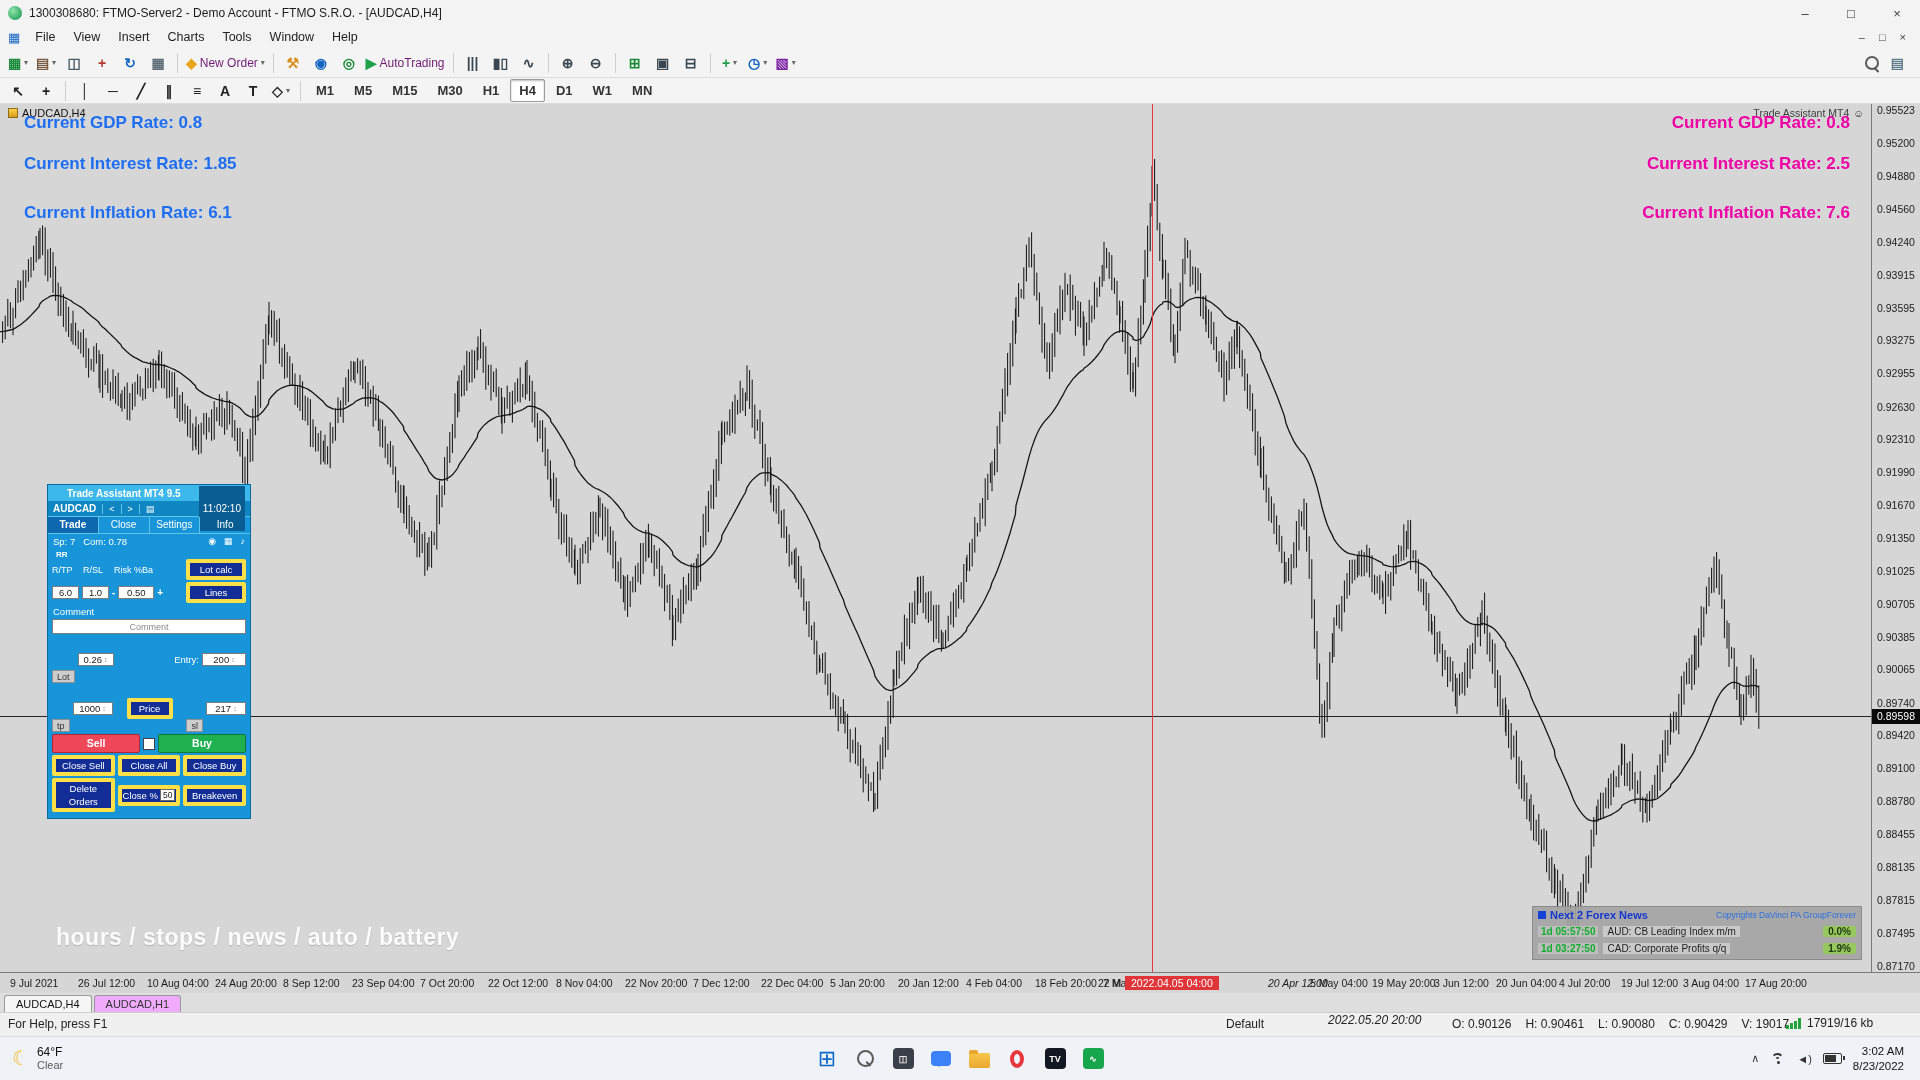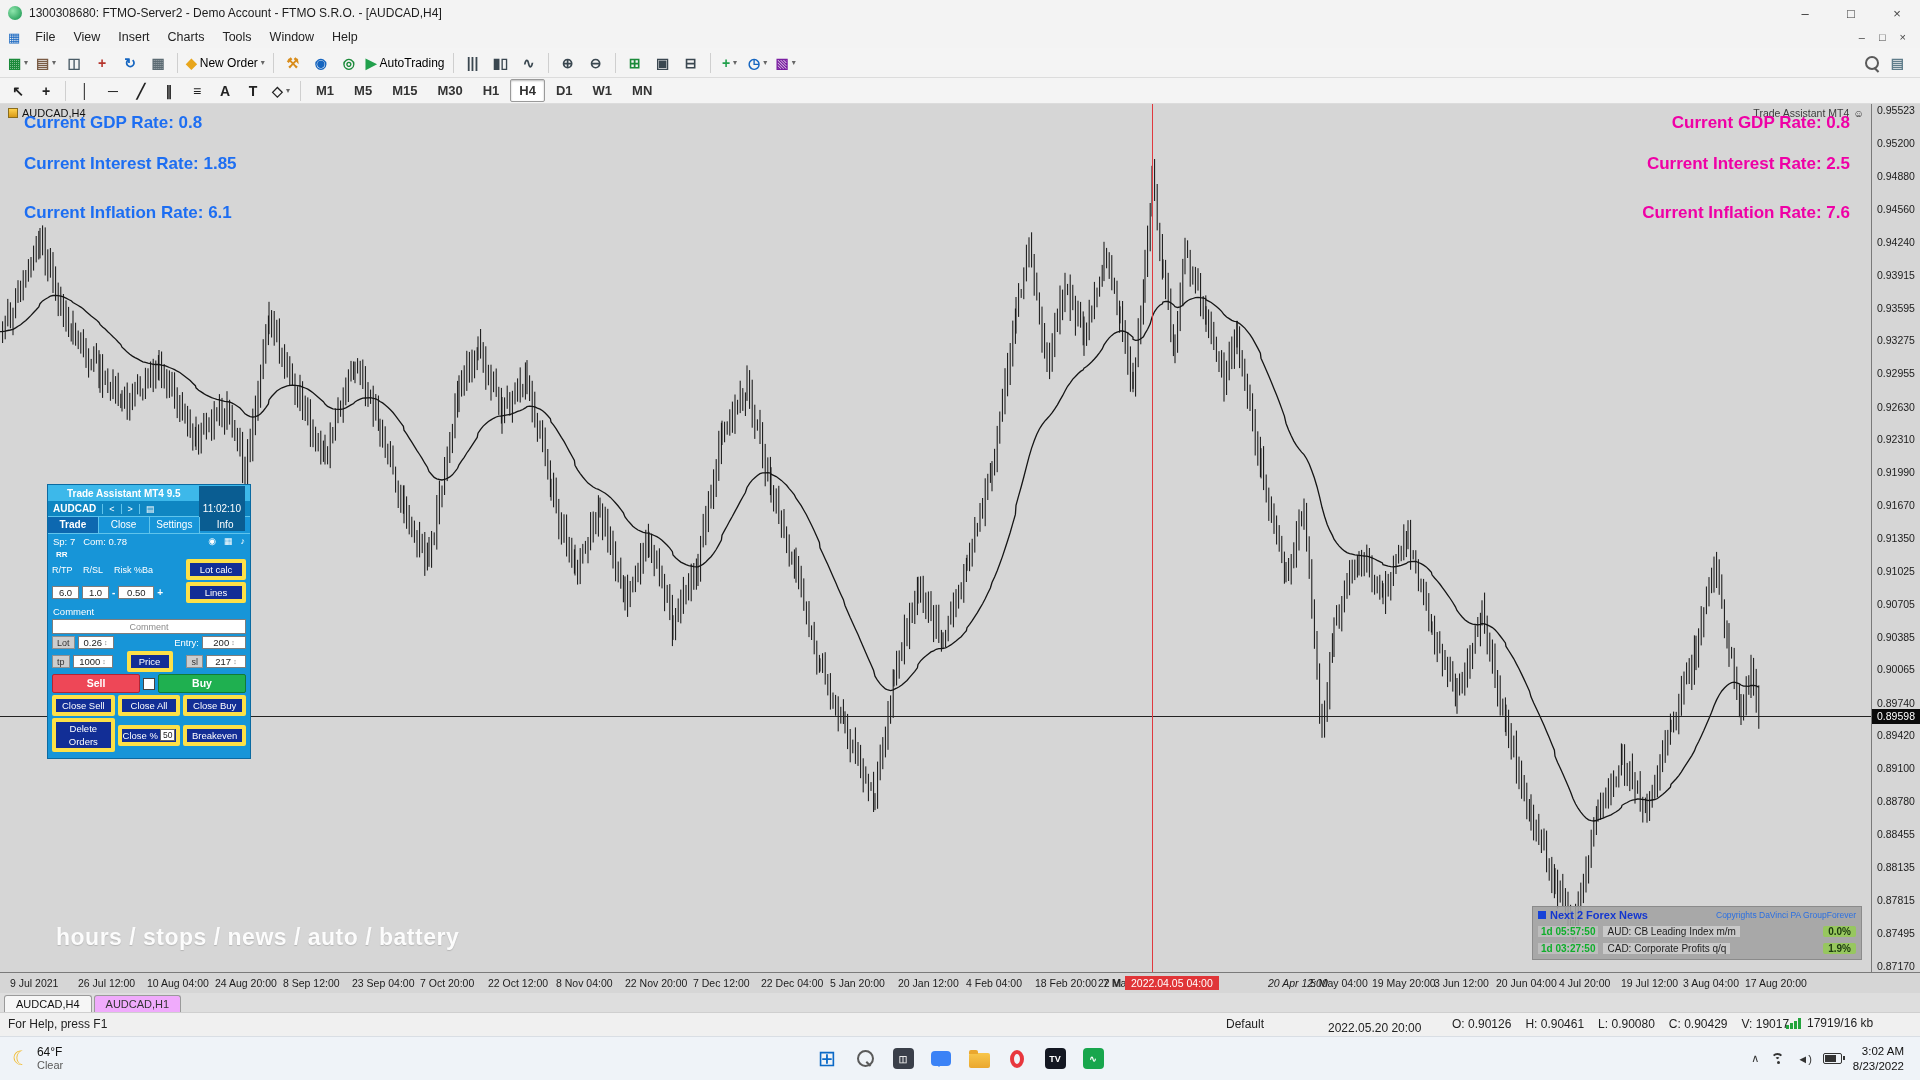--- a/index.html
+++ b/index.html
@@ -19,21 +19,21 @@
   .menu-ico{font-size:13px;color:#1565c0;margin:0 6px 0 8px;}
   .menu-item{padding:0 9px;font-size:12.5px;line-height:22px;color:#222;}
   .child-controls{margin-left:auto;display:flex;gap:14px;padding-right:14px;font-size:11px;color:#444;}
 
   
   .toolbar{position:absolute;left:0;width:100%;background:#f4f4f4;border-bottom:1px solid #dcdcdc;display:flex;align-items:center;padding:0 4px;box-sizing:border-box;}
   .t1{top:48px;height:30px;}
   .t2{top:78px;height:26px;}
   .tbtn{height:24px;min-width:22px;display:flex;align-items:center;justify-content:center;gap:3px;padding:0 3px;border-radius:3px;}
   .tglyph{font-size:14px;line-height:1;font-weight:bold;}
-  .tlabel{font-size:12px;color:#000000;font-weight:normal;}
+  .tlabel{font-size:12px;color:#701a75;font-weight:normal;}
   .dd{font-size:8px;color:#666;}
   .tsep{width:1px;height:20px;background:#cfcfcf;margin:0 5px;flex:0 0 auto;}
   .tf{font-size:13px;font-weight:bold;color:#333;padding:3px 8px;margin:0 1px;border:1px solid transparent;border-radius:2px;}
   .tf.active{background:#ffffff;border-color:#9a9a9a;box-shadow:inset 0 1px 2px #bbb;}
   .t1-right{margin-left:auto;display:flex;align-items:center;gap:12px;padding-right:12px;}
   .mag{position:relative;width:10px;height:10px;border:2px solid #5a5a5a;border-radius:50%;display:inline-block;}
   .mag::after{content:"";position:absolute;left:8px;top:9px;width:6px;height:2px;background:#5a5a5a;transform:rotate(45deg);transform-origin:0 0;}
   .mag.big{width:13px;height:13px;border-width:2.5px;}
 
   
@@ -80,21 +80,21 @@
   .wsm{width:38px;line-height:13px;}
   .tp-input{background:#fff;color:#222;border:1px solid #7d7d7d;height:13px;display:flex;align-items:center;justify-content:center;font-size:9.5px;box-sizing:border-box;}
   .tp-input.spin::after{content:"↕";color:#888;font-size:7px;margin-left:2px;}
   .w26{width:27px;}
   .w34{width:36px;}
   .w38{width:40px;}
   .w40{width:44px;}
   .tp-dash{font-weight:bold;font-size:10px;}
   .tp-commentlbl{font-size:9.5px;margin:3px 5px 1px;}
   .tp-commentbox{background:#fff;border:1px solid #7d7d7d;color:#8a8a8a;height:13px;justify-content:center;font-size:9px;}
-  .chip{background:#cdcdcd;color:#333;border:1px solid #8f8f8f;height:13px;display:flex;align-items:center;padding:0 4px;font-size:9px;box-sizing:border-box;}
+  .chip{background:#cdcdcd;color:#333;border:1px solid #8f8f8f;height:13px;display:flex;align-items:center;padding:0 4px;font-size:9px;box-sizing:border-box;margin-top:34px;}
   .plainlbl{font-size:9.5px;}
   .grp{display:flex;align-items:center;gap:3px;}
   .tp-lotrow,.tp-tprow{justify-content:space-between;}
   .sellbtn,.buybtn{flex:1;height:17px;border-radius:2px;text-align:center;line-height:17px;font-weight:bold;font-size:10.5px;}
   .sellbtn{background:#ee4757;border:1px solid #b02534;}
   .buybtn{background:#1fb050;border:1px solid #127a35;}
   .chk{width:10px;height:10px;background:#fff;border:1px solid #444;flex:0 0 auto;}
   .f1{flex:1;line-height:13px;}
   .pctwrap{display:flex;align-items:center;justify-content:center;gap:2px;}
   .pctbox{background:#fff;color:#222;padding:0 2px;line-height:10px;font-size:8.5px;border:1px solid #666;}
@@ -113,21 +113,21 @@
   
   .tabsbar{position:absolute;left:0;top:992px;width:100%;height:20px;background:#dedede;border-top:1px solid #9e9e9e;display:flex;align-items:flex-end;padding-left:4px;box-sizing:border-box;}
   .ctab{font-size:11px;padding:2px 11px 2px;border:1px solid #9a9a9a;border-bottom:none;background:#f0abfc;margin-right:2px;border-radius:3px 3px 0 0;color:#333;}
   .ctab.active{background:#f6f6f6;color:#111;}
 
   
   .statusbar{position:absolute;left:0;top:1012px;width:100%;height:24px;background:#f0f0f0;border-top:1px solid #cfcfcf;font-size:12px;color:#222;}
   .statusbar span{white-space:nowrap;}
   .sb-help{position:absolute;left:8px;top:4px;text-align:right;}
   .sb-default{position:absolute;left:1226px;top:4px;}
-  .sb-time{position:absolute;left:1328px;top:8px;}
+  .sb-time{position:absolute;left:1328px;top:0;font-style:italic;}
   .sb-ohlc{position:absolute;left:1452px;top:4px;display:flex;gap:14px;}
   .sb-kb{position:absolute;left:1786px;top:3px;display:flex;gap:5px;align-items:center;}
   .sig{display:inline-flex;align-items: flex-end;height:11px;}
   .sig i{display:inline-block;width:2.5px;background:#23a33c;margin-right:1.5px;}
   .sig i:nth-child(1){height:4px;}.sig i:nth-child(2){height:6px;}.sig i:nth-child(3){height:8px;}.sig i:nth-child(4){height:11px;}
 
   
   .taskbar{position:absolute;left:0;top:1036px;width:100%;height:44px;background:#eff3f8;border-top:1px solid #d9dee4;display:flex;align-items:center;box-sizing:border-box;}
   .weather{display:flex;align-items:center;gap:7px;padding-left:12px;width:230px;}
   .weather-ico{font-size:20px;color:#f2bb2e;}

